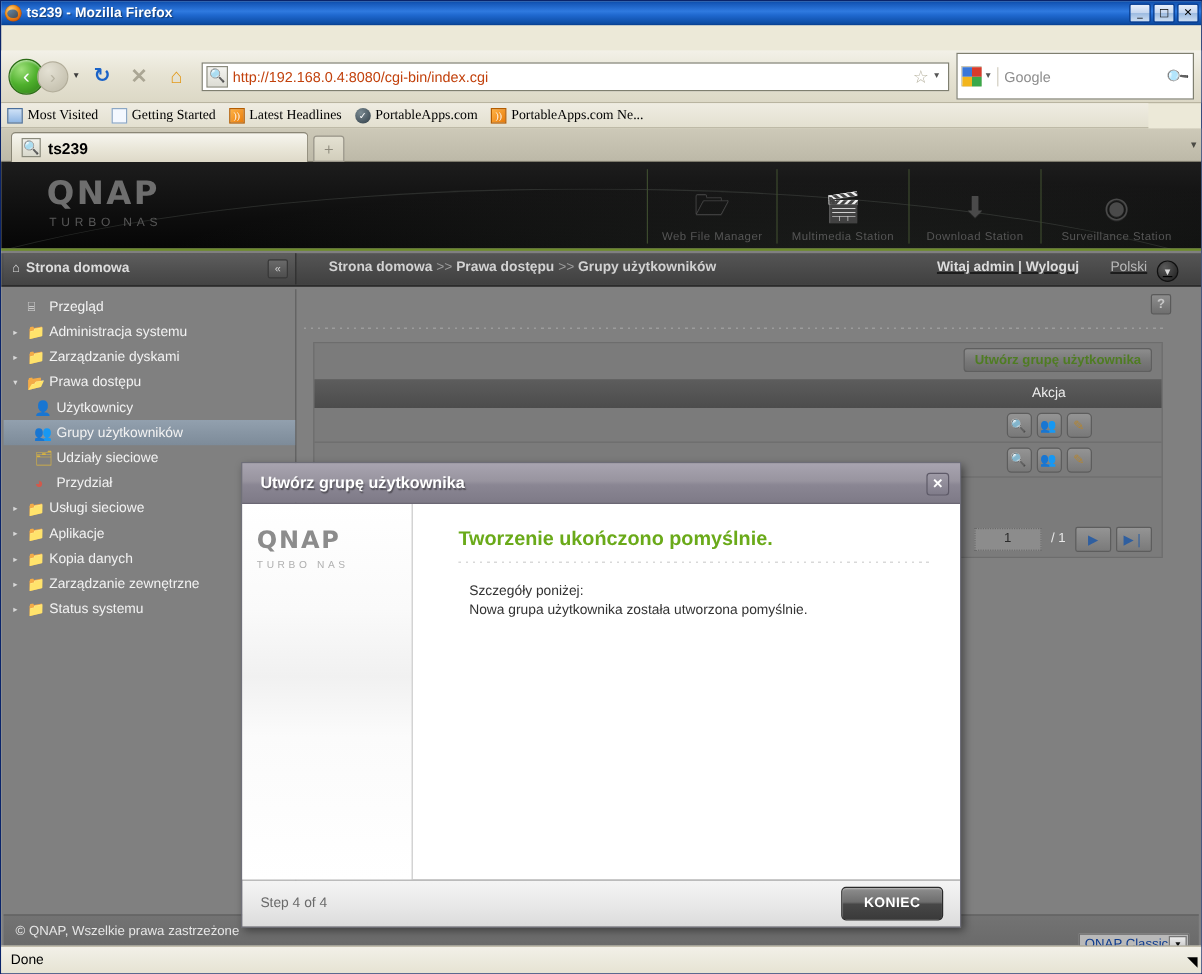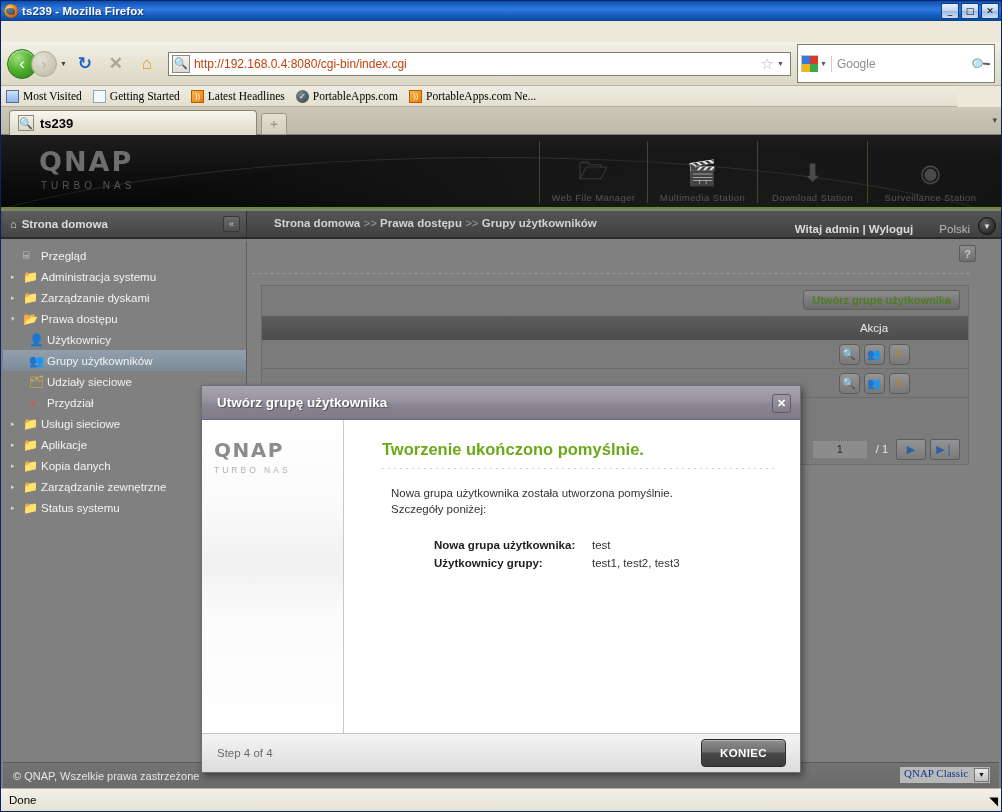--- a/index.html
+++ b/index.html
@@ -225,21 +225,21 @@
     border:1px solid #383838;border-radius:2px;
     display:flex;align-items:center;justify-content:center;
     font-size:9px;color:#cfcfcf;
   }
   .crumbs{
     position:absolute;left:256px;top:6px;
     font-size:11.5px;font-weight:bold;color:#d2d2d2;margin-left:17px;
   }
   .crumbs .sep{color:#9b9b9b;font-weight:normal;}
   .topright{
-    position:absolute;right:5px;top:6px;display:flex;align-items:flex-end;
+    position:absolute;right:19px;top:6px;display:flex;align-items:flex-start;text-decoration:underline;
   }
   .welcome{font-size:11.5px;font-weight:bold;color:#dcdcdc;}
   .langlab{font-size:11.5px;color:#b9b9b9;margin:0 8px 0 26px;}
   .langdrop{
     width:18px;height:18px;border-radius:50%;
     background:radial-gradient(circle at 35% 30%,#5a5a5a,#1c1c1c);
     border:1px solid #101010;
     display:flex;align-items:center;justify-content:center;
     color:#ddd;font-size:8px;
   }
@@ -331,23 +331,23 @@
 
   
   .pagefoot{
     position:absolute;left:2px;bottom:0;width:996px;height:26px;
     background:linear-gradient(180deg,#737373 0%,#6a6a6a 100%);
     border-top:1px solid #585858;
     display:flex;align-items:center;padding:0 10px;
   }
   .copy{font-size:11px;color:#e6e6e6;}
   .skinsel{
-    position:absolute;right:8px;top:3px;width:92px;height:18px;
+    position:absolute;right:8px;top:15px;width:92px;height:18px;
     background:#b9b9b9;border:1px solid #6d6d6d;
-    display:flex;padding-left:4px;font-family:Liberation Serif, serif;
+    display:flex;align-items:center;padding-left:4px;
   }
   .skinsel span{font-size:11px;color:#0d3a8c;}
   .skinsel .arw{
     position:absolute;right:1px;top:1px;width:15px;height:14px;
     background:linear-gradient(180deg,#ebebeb,#bdbdbd);
     border:1px solid #777;
     display:flex;align-items:center;justify-content:center;font-size:7px;color:#111;
   }
 
   
@@ -663,33 +663,23 @@
       </div>
 
       <div class="modal-body">
         <div class="modal-left">
           <div class="ml-logo">QNAP</div>
           <div class="ml-sub">TURBO NAS</div>
         </div>
         <div class="modal-right">
           <div class="succ-title">Tworzenie ukończono pomyślnie.</div>
           <div class="succ-dots"></div>
+          <div class="succ-p">Szczegóły poniżej:</div>
           <div class="succ-p">Nowa grupa użytkownika została utworzona pomyślnie.</div>
-          <div class="succ-p">Szczegóły poniżej:</div>
-
-          <div class="detail">
-            <div class="detail-row">
-              <span class="detail-k">Nowa grupa użytkownika:</span>
-              <span class="detail-v">test</span>
-            </div>
-            <div class="detail-row">
-              <span class="detail-k">Użytkownicy grupy:</span>
-              <span class="detail-v">test1, test2, test3</span>
-            </div>
-          </div>
+
         </div>
       </div>
 
       <div class="modal-foot">
         <span class="step">Step 4 of 4</span>
         <div class="koniec">KONIEC</div>
       </div>
     </div>
 
   </div>

